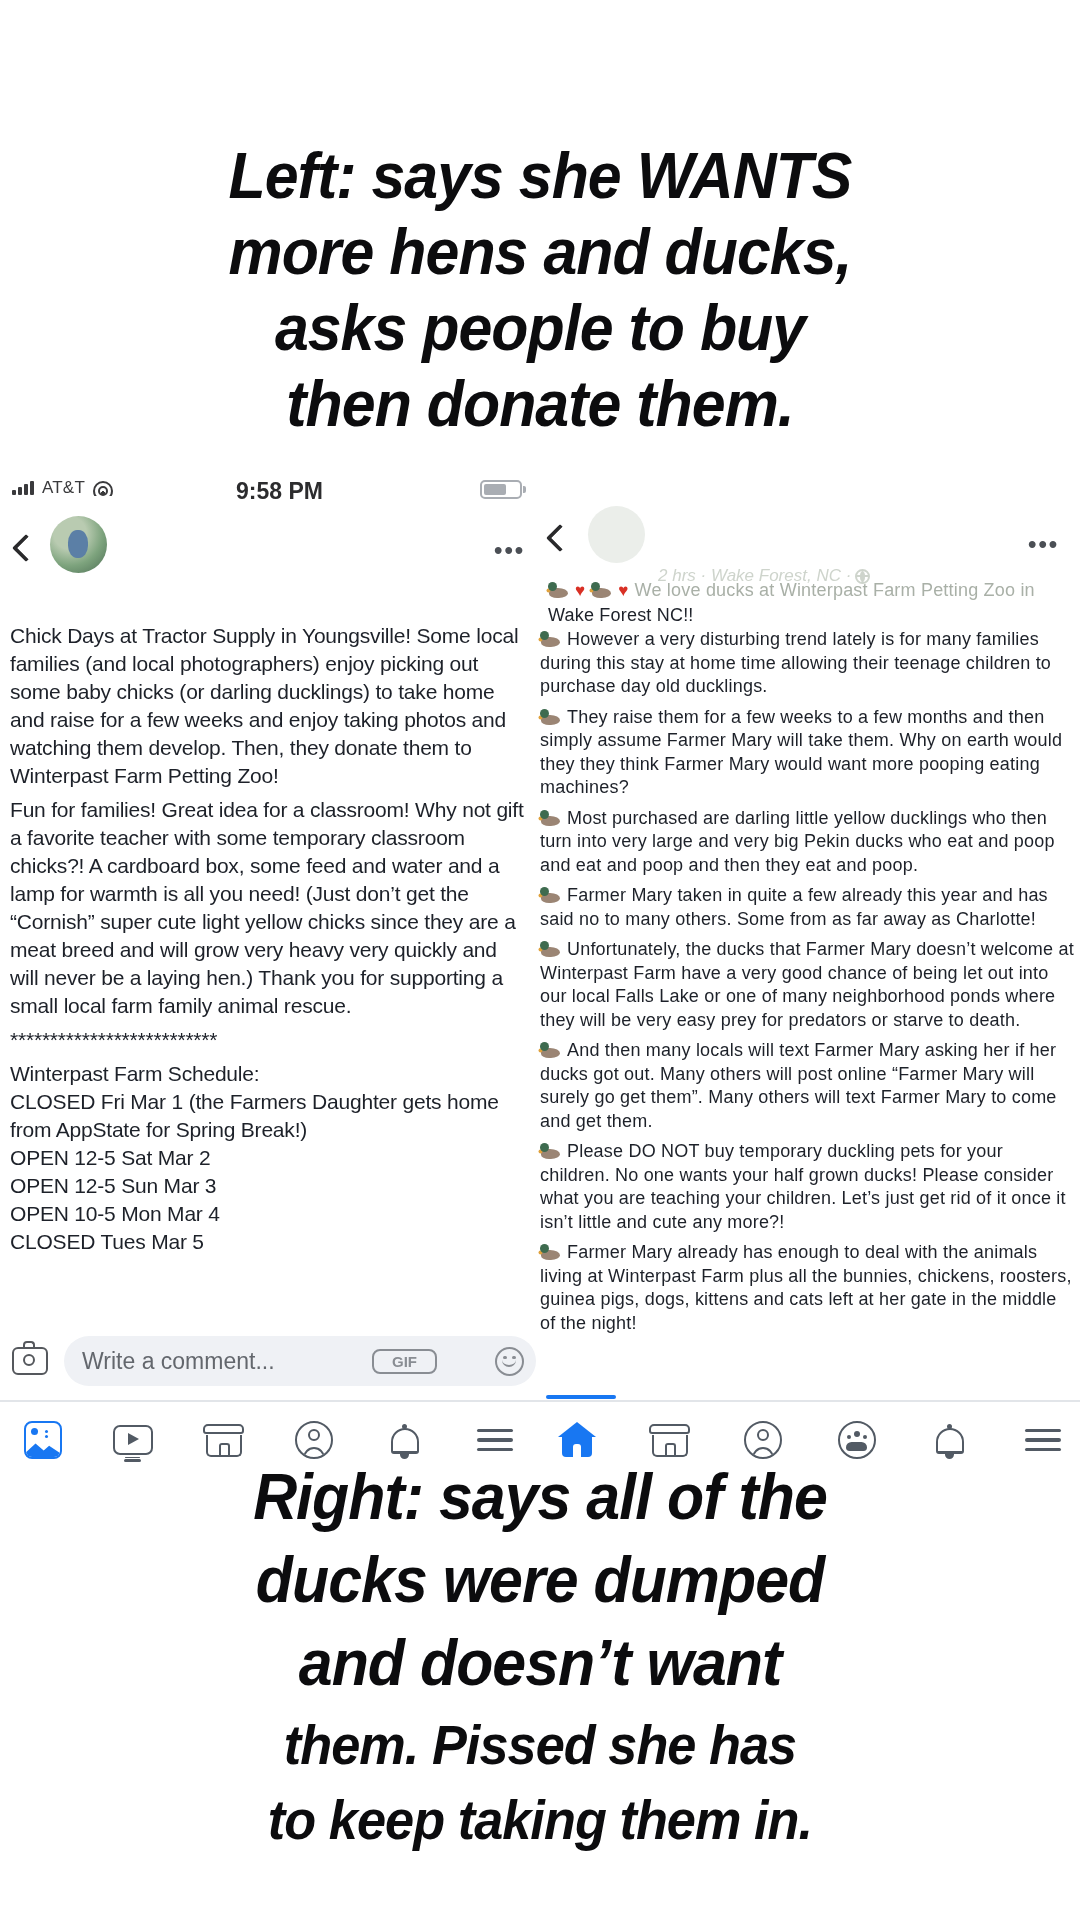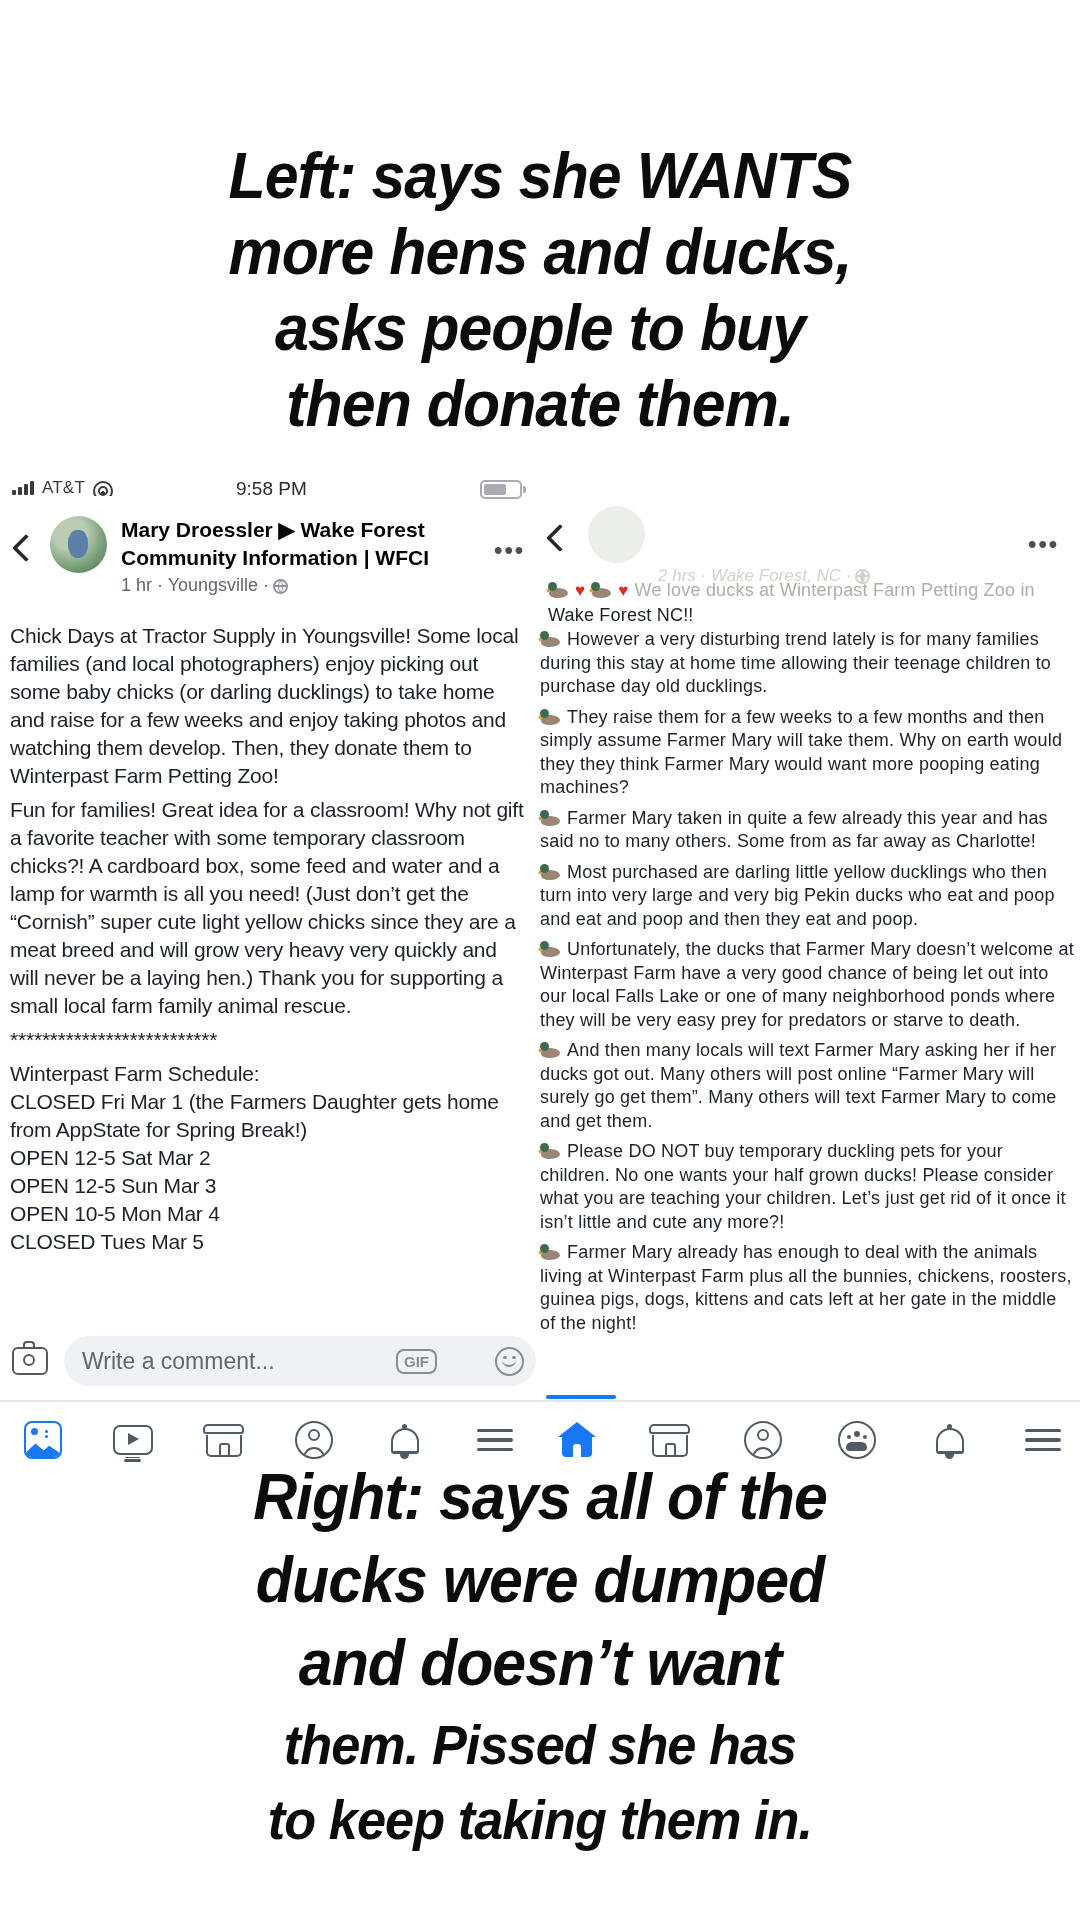--- a/index.html
+++ b/index.html
@@ -20,21 +20,21 @@
   .carrier{font-size:17px;letter-spacing:.2px;}
   .signal{display:flex;align-items:flex-end;gap:2px;height:14px;}
   .signal i{display:block;width:4px;background:#3a3a3c;border-radius:1px;}
   .signal i:nth-child(1){height:5px}.signal i:nth-child(2){height:8px}
   .signal i:nth-child(3){height:11px}.signal i:nth-child(4){height:14px}
   .wifi{position:relative;width:20px;height:15px;overflow:hidden;}
   .wifi::before{content:"";position:absolute;left:0;top:0;width:20px;height:20px;border-radius:50%;
     border:2px solid #3a3a3c;box-sizing:border-box;}
   .wifi::after{content:"";position:absolute;left:5px;top:5px;width:10px;height:10px;border-radius:50%;
     border:2px solid #3a3a3c;box-sizing:border-box;background:radial-gradient(circle at 50% 90%,#3a3a3c 0 2px,transparent 2px);}
-  .sb-time{position:absolute;left:236px;top:2px;font-size:19px;font-weight:400;color:#2c2c2e;}
+  .sb-time{position:absolute;left:236px;top:2px;font-size:23px;font-weight:700;color:#2c2c2e;}
   .battery{position:absolute;left:480px;top:4px;width:42px;height:19px;border:2px solid #a9adb3;
     border-radius:5px;box-sizing:border-box;}
   .battery::before{content:"";position:absolute;left:2px;top:2px;bottom:2px;width:22px;background:#a9adb3;border-radius:2px;}
   .battery::after{content:"";position:absolute;right:-6px;top:4px;width:3px;height:7px;background:#a9adb3;border-radius:0 2px 2px 0;}
 
   
   .chev{width:16px;height:16px;border-left:4px solid #2a2a2c;border-bottom:4px solid #2a2a2c;
         transform:rotate(45deg);border-radius:2px;}
   .dots{font-size:24px;letter-spacing:2px;color:#4b4f55;font-weight:bold;line-height:20px;}
   .globe{display:inline-block;width:15px;height:15px;border:2px solid #8d9198;border-radius:50%;
@@ -65,21 +65,21 @@
   
   .comment-row{position:absolute;left:12px;top:1336px;width:524px;display:flex;align-items:center;z-index:2;}
   .cam{width:36px;height:28px;border:2.5px solid #55585d;border-radius:6px;position:relative;flex:0 0 auto;box-sizing:border-box;}
   .cam::before{content:"";position:absolute;top:-8px;left:9px;width:12px;height:7px;border:2.5px solid #55585d;
      border-bottom:none;border-radius:4px 4px 0 0;box-sizing:border-box;}
   .cam::after{content:"";position:absolute;left:9px;top:5px;width:12px;height:12px;border:2.5px solid #55585d;
      border-radius:50%;box-sizing:border-box;}
   .comment-pill{flex:1;margin-left:16px;height:50px;border-radius:25px;background:#eff1f5;
      display:flex;align-items:center;padding:0 12px 0 18px;gap:48px;}
   .comment-ph{font-size:23px;color:#63676d;flex:1;}
-  .gif-badge{border:2px solid #898d93;border-radius:8px;padding:2px 6px;font-size:15px;font-weight:700;
+  .gif-badge{border:2px solid #898d93;border-radius:8px;padding:2px 18px;font-size:15px;font-weight:700;
      color:#898d93;margin-right:10px;}
   .smiley{width:29px;height:29px;border:2.5px solid #898d93;border-radius:50%;position:relative;box-sizing:border-box;}
   .smiley::before{content:"";position:absolute;left:6px;top:7px;width:3.5px;height:3.5px;border-radius:50%;
      background:#898d93;box-shadow:9px 0 0 #898d93;}
   .smiley::after{content:"";position:absolute;left:5px;top:10px;width:14px;height:8px;border-bottom:2.5px solid #898d93;
      border-radius:0 0 12px 12px;box-sizing:border-box;}
 
   
   .divider{position:absolute;height:2px;background:#e2e5e9;z-index:2;}
   #lp-divider{top:1400px;left:0;width:538px;}
@@ -166,25 +166,20 @@
   </div>
 
   <div id="top-overlay" class="overlay">Left: says she WANTS
 more hens and ducks,
 asks people to buy
 then donate them.</div>
 
   <div class="lp-header">
     <span class="chev lp-chev"></span>
     <span class="lp-avatar"></span>
-    <span>
-      <div class="lp-name">Mary Droessler ▶ Wake Forest
-Community Information | WFCI</div>
-      <div class="lp-meta"><span>1 hr · Youngsville ·</span><span class="globe"></span></div>
-    </span>
   </div>
   <div class="lp-dots dots">•••</div>
 
   <div class="lp-body">
       <p>Chick Days at Tractor Supply in Youngsville! Some local families (and local photographers) enjoy picking out some baby chicks (or darling ducklings) to take home and raise for a few weeks and enjoy taking photos and watching them develop. Then, they donate them to Winterpast Farm Petting Zoo!</p>
       <p>Fun for families! Great idea for a classroom! Why not gift a favorite teacher with some temporary classroom chicks?! A cardboard box, some feed and water and a lamp for warmth is all you need! (Just don’t get the “Cornish” super cute light yellow chicks since they are a meat breed and will grow very heavy very quickly and will never be a laying hen.)  Thank you for supporting a small local farm family animal rescue.</p>
       <p>**************************</p>
       <p>Winterpast Farm Schedule:
 CLOSED Fri Mar 1 (the Farmers Daughter gets home from AppState for Spring Break!)
 OPEN 12-5 Sat Mar 2
@@ -236,22 +231,22 @@
   <div class="rp-intro">
     <div>
       <span class="duck"></span><span class="heart">♥</span><span class="duck"></span><span class="heart">♥</span><span class="faded">We love ducks at Winterpast Farm Petting Zoo in</span>
     </div>
     <div class="dark">Wake Forest NC!!</div>
   </div>
 
   <div class="rp-body">
       <p><span class="duck"></span>However a very disturbing trend lately is for many families during this stay at home time allowing their teenage children to purchase day old ducklings.</p>
       <p><span class="duck"></span>They raise them for a few weeks to a few months and then simply assume Farmer Mary will take them. Why on earth would they they think Farmer Mary would want more pooping eating machines?</p>
+      <p><span class="duck"></span>Most purchased are darling little yellow ducklings who then turn into very large and very big Pekin ducks who eat and poop and eat and poop and then they eat and poop.</p>
       <p><span class="duck"></span>Farmer Mary  taken in quite a few already this year and has said no to many others. Some from as far away as Charlotte!</p>
-      <p><span class="duck"></span>Most purchased are darling little yellow ducklings who then turn into very large and very big Pekin ducks who eat and poop and eat and poop and then they eat and poop.</p>
       <p><span class="duck"></span>Unfortunately, the ducks that Farmer Mary doesn’t welcome at Winterpast Farm have a very good chance of being let out into our local Falls Lake or one of many neighborhood ponds where they will be very easy prey for predators or starve to death.</p>
       <p><span class="duck"></span>And then many locals will text Farmer Mary asking her if her ducks got out. Many others will post online “Farmer Mary will surely go get them”. Many others will text Farmer Mary to come and get them.</p>
       <p><span class="duck"></span>Please DO NOT buy temporary duckling pets for your children. No one wants your half grown ducks!  Please consider what you are teaching your children. Let’s just get rid of it once it isn’t little and cute any more?!</p>
       <p><span class="duck"></span>Farmer Mary already has enough to deal with the animals living at Winterpast Farm plus all the bunnies, chickens, roosters, guinea pigs, dogs, kittens and cats left at her gate in the middle of the night!</p>
     </div>
 
   <div id="rp-divider" class="divider"></div>
   <div id="rp-activebar"></div>
   <div id="rp-nav" class="nav">
     <div class="slot">

